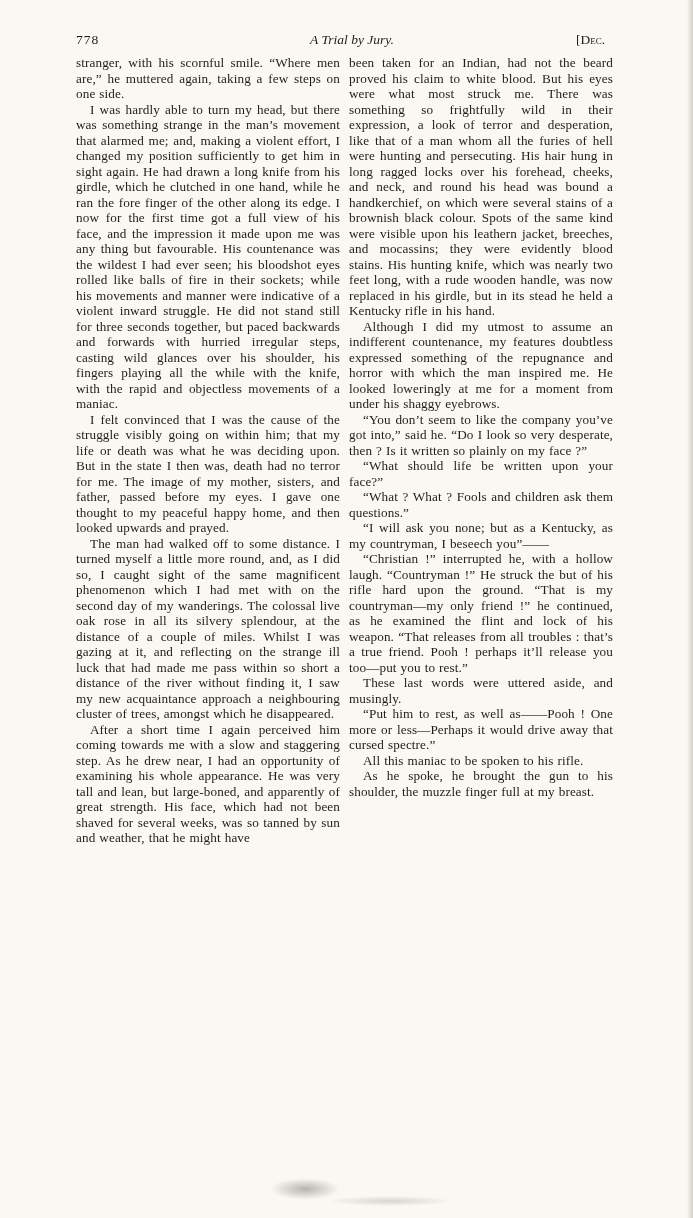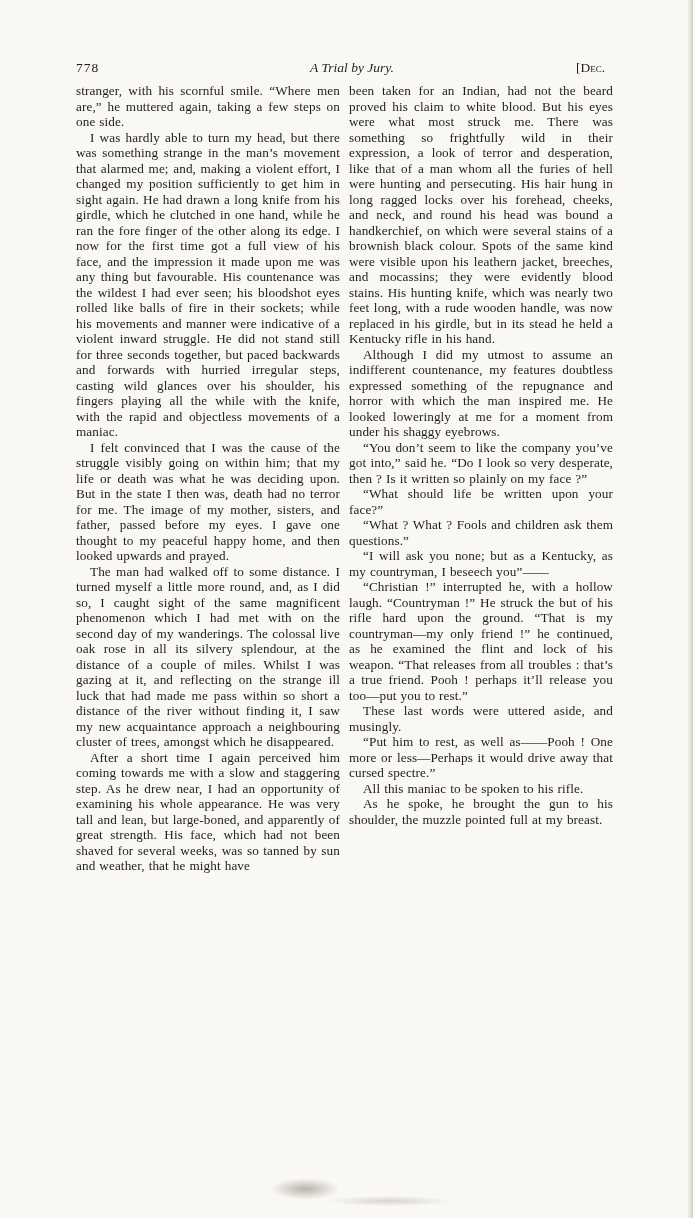--- a/index.html
+++ b/index.html
@@ -28,21 +28,21 @@
     border-radius: 50%;
   }
   .smudge-bottom-2 {
     position: absolute; left: 330px; top: 1196px; width: 120px; height: 10px;
     background: radial-gradient(ellipse at center, rgba(60,55,45,0.18), rgba(60,55,45,0) 75%);
     border-radius: 50%;
   }
   .content {
     position: absolute;
     left: 76px;
-    top: 60px;
+    top: 32px;
     width: 546px;
   }
   .running-head {
     display: flex;
     align-items: baseline;
     font-size: 13.5px;
     margin-bottom: 7px;
   }
   .running-head .page-number {
     width: 52px;
@@ -106,21 +106,21 @@
         <p class="no-indent">been taken for an Indian, had not the beard proved his claim to white blood.  But his eyes were what most struck me.  There was something so frightfully wild in their expression, a look of terror and desperation, like that of a man whom all the furies of hell were hunting and persecuting. His hair hung in long ragged locks over his forehead, cheeks, and neck, and round his head was bound a handkerchief, on which were several stains of a brownish black colour. Spots of the same kind were visible upon his leathern jacket, breeches, and mocassins; they were evidently blood stains.  His hunting knife, which was nearly two feet long, with a rude wooden handle, was now replaced in his girdle, but in its stead he held a Kentucky rifle in his hand.</p>
         <p>Although I did my utmost to assume an indifferent countenance, my features doubtless expressed something of the repugnance and horror with which the man inspired me.  He looked loweringly at me for a moment from under his shaggy eyebrows.</p>
         <p>“You don’t seem to like the company you’ve got into,” said he.  “Do I look so very desperate, then ?  Is it written so plainly on my face ?”</p>
         <p>“What should life be written upon your face?”</p>
         <p>“What ?  What ?  Fools and children ask them questions.”</p>
         <p>“I will ask you none; but as a Kentucky, as my countryman, I beseech you”——</p>
         <p>“Christian !” interrupted he, with a hollow laugh.  “Countryman !” He struck the but of his rifle hard upon the ground.  “That is my countryman—my only friend !” he continued, as he examined the flint and lock of his weapon.  “That releases from all troubles : that’s a true friend. Pooh !  perhaps it’ll release you too—put you to rest.”</p>
         <p>These last words were uttered aside, and musingly.</p>
         <p>“Put him to rest, as well as——Pooh !  One more or less—Perhaps it would drive away that cursed spectre.”</p>
         <p>All this maniac to be spoken to his rifle.</p>
-        <p>As he spoke, he brought the gun to his shoulder, the muzzle pointed full at my breast.</p>
+        <p>As he spoke, he brought the gun to his shoulder, the muzzle finger full at my breast.</p>
       </div>
 
     </div>
   </div>
 
   <div class="edge-shadow-right"></div>
   <div class="smudge-bottom"></div>
   <div class="smudge-bottom-2"></div>
 
 </div>

